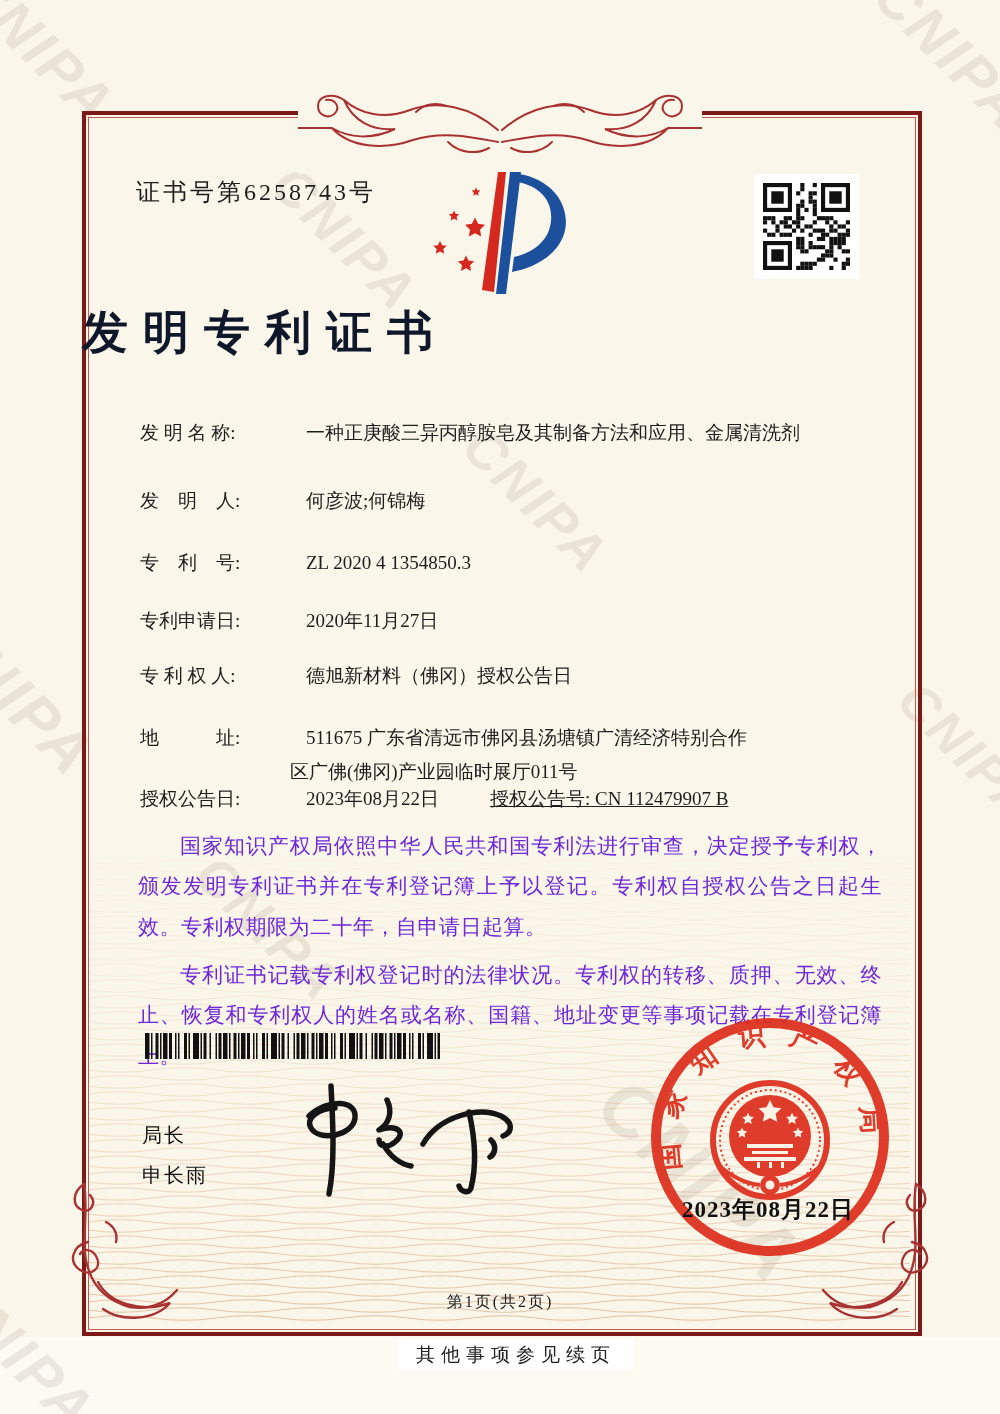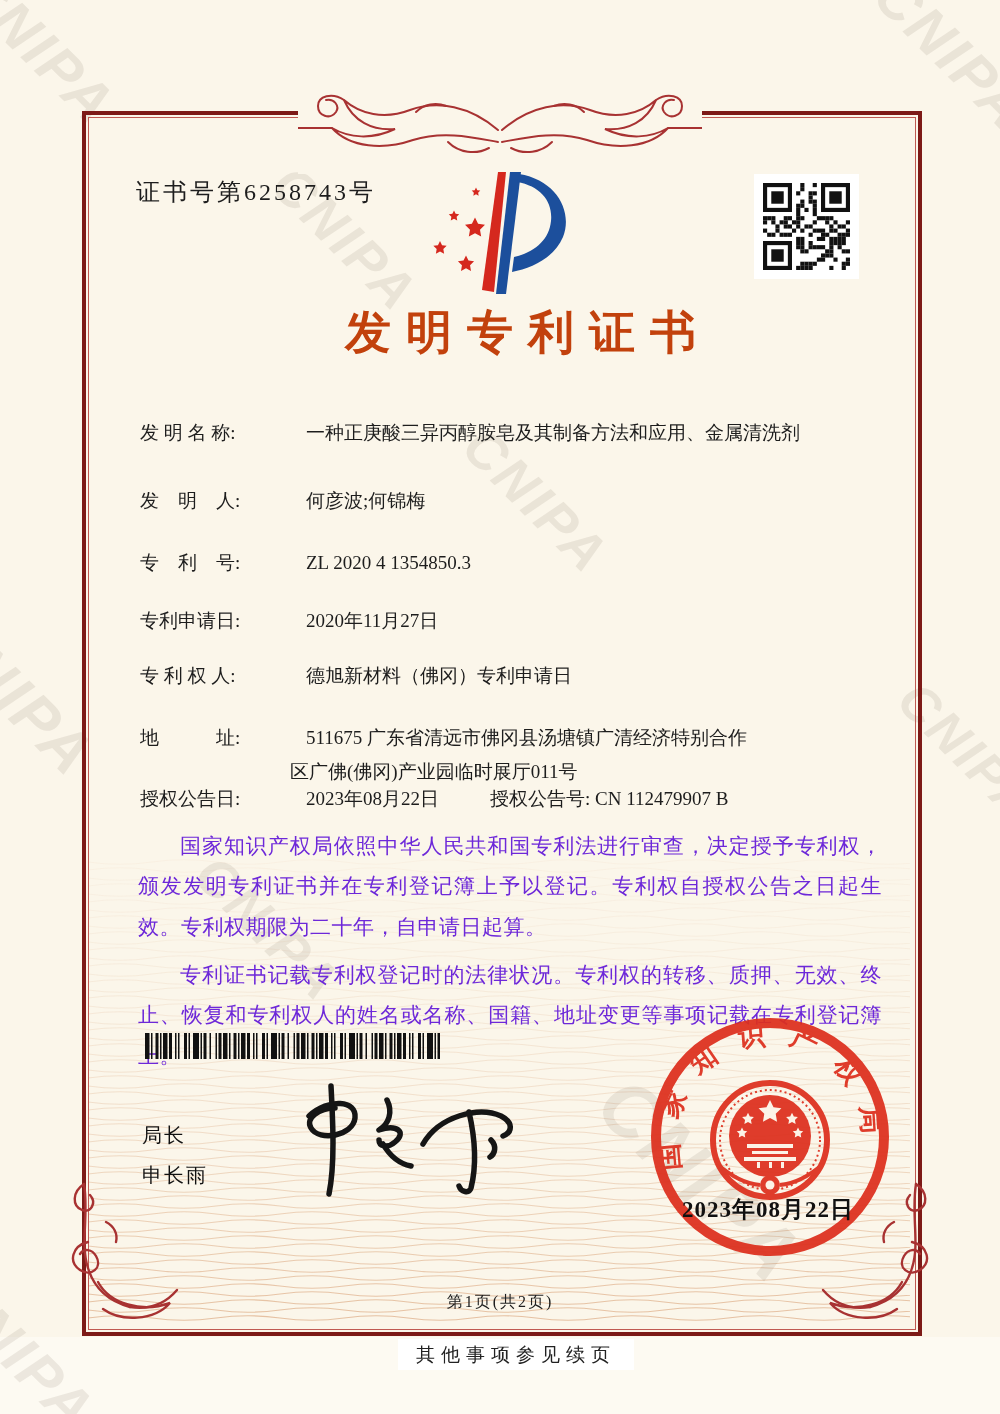--- a/index.html
+++ b/index.html
@@ -24,28 +24,28 @@
     background:#fbf6ea; z-index:4; display:flex; align-items:center; justify-content:center;}
   .corner{position:absolute; z-index:5;}
   .bottom-strip{position:absolute; left:0; top:1337px; width:1000px; height:77px; background:#fdfaf2; z-index:1;}
   
   .waves{position:absolute; left:88px; top:856px; width:822px; height:470px; z-index:1; overflow:hidden;}
   
   .cert-no{position:absolute; left:136px; top:176px; z-index:6; font-size:24px; letter-spacing:3px;}
   .logo{position:absolute; left:420px; top:160px; z-index:6;}
   .qr-box{position:absolute; left:754px; top:174px; width:87px; height:87px; background:#fff;
     padding:9px; z-index:6;}
-  .doc-title{position:absolute; left:82px; top:302px; width:836px; z-index:6; text-align:center;
-    font-size:46px; font-weight:bold; letter-spacing:15px; color:#c2410c;margin-left:28px;}
+  .doc-title{position:absolute; left:82px; top:302px; width:836px; z-index:6; text-align:left;
+    font-size:46px; font-weight:bold; letter-spacing:15px; color:#0f172a;}
   .fields{position:absolute; left:140px; top:420px; width:744px; z-index:6; font-size:19px;}
   .row{position:absolute; left:0; white-space:nowrap;}
   .lbl{display:inline-block; width:146px;}
   .val{margin-left:20px;}
   .addr-line2{position:absolute; left:150px; white-space:nowrap;text-align:center;}
-  .lblgrant2{position:absolute; left:350px; top:0; white-space:nowrap;}
+  .lblgrant2{position:absolute; left:350px; top:0; white-space:nowrap;text-decoration:underline;}
   .paras{position:absolute; left:138px; top:826px; width:744px; z-index:6;
     font-size:21px; line-height:1.92; text-align:justify; letter-spacing:.5px; color:#6d28d9;}
   .paras p{margin:0 0 8px 0; text-indent:2em;}
   .barcode{position:absolute; left:145px; top:1033px; z-index:6;}
   .sig-title{position:absolute; left:142px; top:1122px; z-index:6;
     font:20px "Liberation Sans","DejaVu Sans",sans-serif; color:#111; letter-spacing:2px;}
   .sig-name{position:absolute; left:142px; top:1162px; z-index:6;
     font:20px "Liberation Sans","DejaVu Sans",sans-serif; color:#111; letter-spacing:2px;}
   .signature{position:absolute; left:295px; top:1082px; z-index:6;}
   .seal{position:absolute; left:645px; top:1012px; z-index:7; opacity:.93;}
@@ -344,21 +344,21 @@
     <div class="row" style="top:68px">
       <span class="lbl">发　明　人:</span><span class="val">何彦波;何锦梅</span>
     </div>
     <div class="row" style="top:130px">
       <span class="lbl">专　利　号:</span><span class="val">ZL 2020 4 1354850.3</span>
     </div>
     <div class="row" style="top:188px">
       <span class="lbl">专利申请日:</span><span class="val">2020年11月27日</span>
     </div>
     <div class="row" style="top:243px">
-      <span class="lbl">专 利 权 人:</span><span class="val">德旭新材料（佛冈）专利申请日</span>
+      <span class="lbl">专 利 权 人:</span><span class="val">德旭新材料（佛冈）授权公告日</span>
     </div>
     <div class="row" style="top:305px">
       <span class="lbl">地　　　址:</span><span class="val">511675 广东省清远市佛冈县汤塘镇广清经济特别合作</span>
     </div>
     <div class="addr-line2" style="top:339px">区广佛(佛冈)产业园临时展厅011号</div>
     <div class="row" style="top:366px">
       <span class="lbl">授权公告日:</span><span class="val">2023年08月22日</span>
       <span class="lblgrant2">
         <span>授权公告号:</span>
         <span>CN 112479907 B</span>

